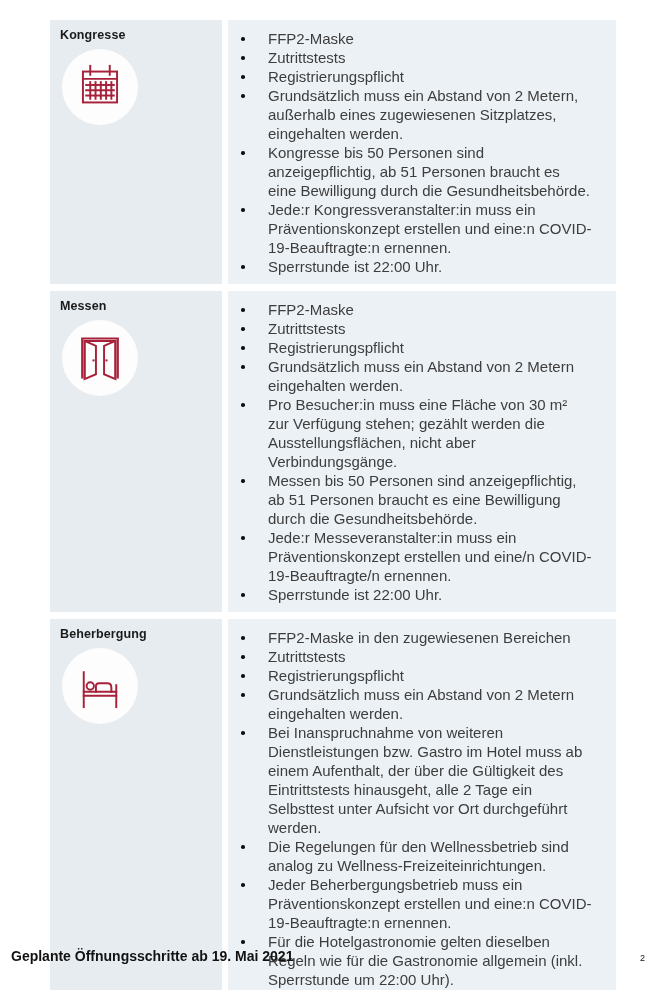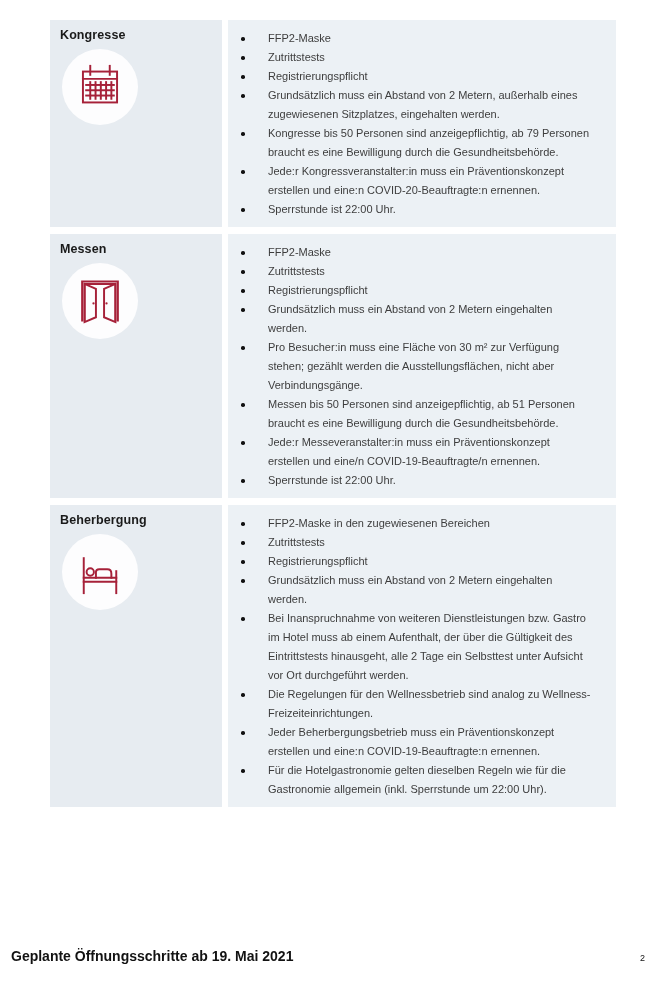--- a/index.html
+++ b/index.html
@@ -37,21 +37,21 @@
   .icon-fill { fill:#a62139; }
   .section-right {
     flex:1;
     background:#ecf1f5;
     padding:9px 24px 8px 0;
   }
   ul.rules { list-style:none; }
   ul.rules li {
     position:relative;
     padding-left:40px;
-    font-size:11px; line-height:19px;
+    font-size:15px; line-height:19px;
     color:#3d3d3d;
   }
   ul.rules li::before {
     content:"";
     position:absolute; left:13px; top:8px;
     width:3.5px; height:3.5px;
     background:#111; border-radius:50%;
   }
   .footer {
     position:absolute; left:11px; right:24px; top:948px;
@@ -91,22 +91,22 @@
     </g>
   </svg>
           </div>
       </div>
       <div class="section-right">
         <ul class="rules">
             <li>FFP2-Maske</li>
             <li>Zutrittstests</li>
             <li>Registrierungspflicht</li>
             <li>Grundsätzlich muss ein Abstand von 2 Metern, außerhalb eines zugewiesenen Sitzplatzes, eingehalten werden.</li>
-            <li>Kongresse bis 50 Personen sind anzeigepflichtig, ab 79 Personen braucht es eine Bewilligung durch die Gesundheitsbehörde.</li>
-            <li>Jede:r Kongressveranstalter:in muss ein Präventionskonzept erstellen und eine:n COVID-20-Beauftragte:n ernennen.</li>
+            <li>Kongresse bis 50 Personen sind anzeigepflichtig, ab 51 Personen braucht es eine Bewilligung durch die Gesundheitsbehörde.</li>
+            <li>Jede:r Kongressveranstalter:in muss ein Präventionskonzept erstellen und eine:n COVID-19-Beauftragte:n ernennen.</li>
             <li>Sperrstunde ist 22:00 Uhr.</li>
           </ul>
       </div>
     </div>
 
     <div class="section">
       <div class="section-left">
         <div class="section-title">Messen</div>
         <div class="icon-circle">
             <svg viewBox="0 0 64 64" xmlns="http://www.w3.org/2000/svg">

